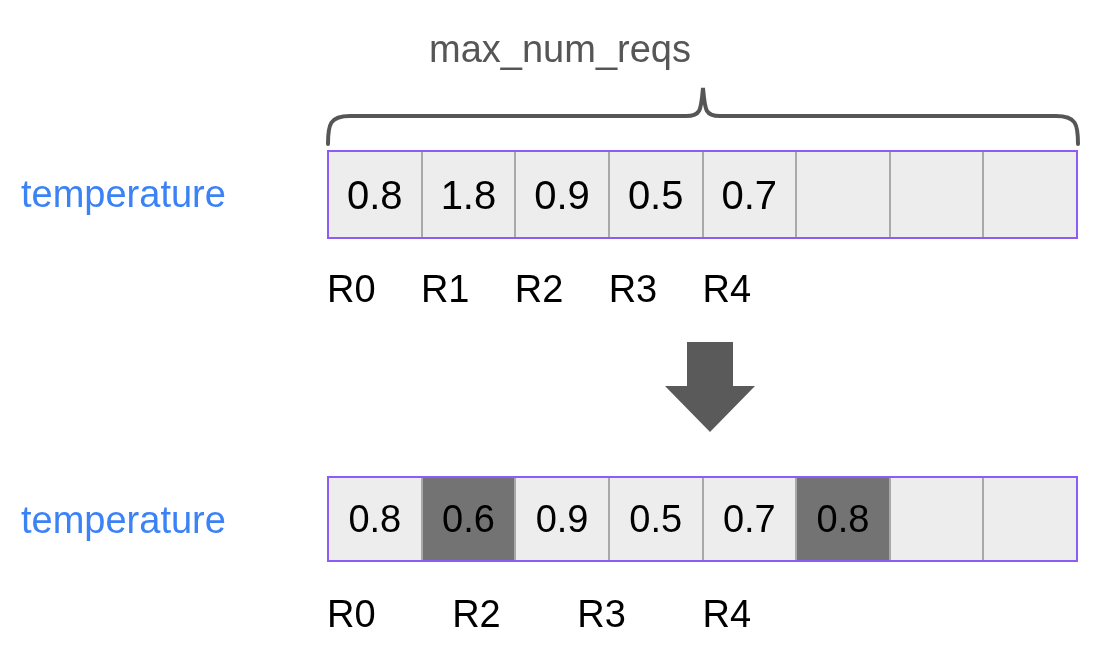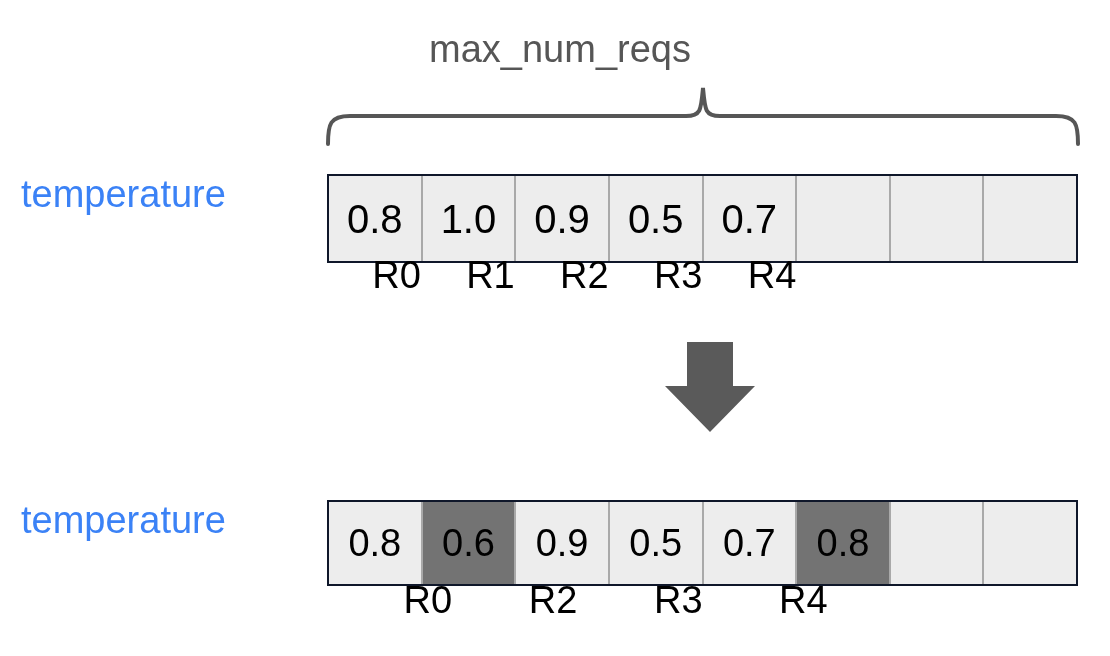--- a/index.html
+++ b/index.html
@@ -58,23 +58,22 @@
   .row-label.row1 { left: 21px; top: 172px; }
   .row-label.row2 { left: 21px; top: 498px; }
 
   
   .grid {
     position: absolute;
     left: 327px;
     width: 751px;
     display: flex;
     box-sizing: border-box;
-    border: 2px solid #0f172a;
+    border: 2px solid #8b5cf6;
     background: #ededed;
-    margin-top: 24px;
   }
   .grid.row1 { top: 150px; height: 89px; }
   .grid.row2 { top: 476px; height: 86px; }
 
   .cell {
     flex: 1 1 0;
     box-sizing: border-box;
     border-right: 2px solid #a9a9a9;
     background: #ededed;
     display: flex;
@@ -94,25 +93,26 @@
   .idrow {
     position: absolute;
     left: 327px;
     width: 751px;
     display: flex;
   }
   .idrow.row1 { top: 253px; }
   .idrow.row2 { top: 578px; }
   .idcell {
     flex: 1 1 0;
-    text-align: right;
+    text-align: left;
     color: #000000;
     font-size: 38px;
     line-height: 44px;
     white-space: nowrap;
+    margin-top: 14px;
   }
   .idcell.blank { color: transparent; }
 
   
   .arrow {
     position: absolute;
     left: 663px;
     top: 342px;
     width: 94px;
     height: 92px;
@@ -149,21 +149,21 @@
                C 385 30, 385 36, 400 36
                L 736 36
                C 756 36, 758 44, 758 64" fill="none" stroke="#565656" stroke-width="4" stroke-linecap="round"></path>
     </svg>
   </div>
 
   <div class="row-label row1">temperature</div>
 
   <div class="grid row1">
     <div class="cell">0.8</div>
-    <div class="cell">1.0</div>
+    <div class="cell">1.8</div>
     <div class="cell">0.9</div>
     <div class="cell">0.5</div>
     <div class="cell">0.7</div>
     <div class="cell empty"></div>
     <div class="cell empty"></div>
     <div class="cell empty"></div>
   </div>
 
   <div class="idrow row1">
     <div class="idcell">R0</div>

